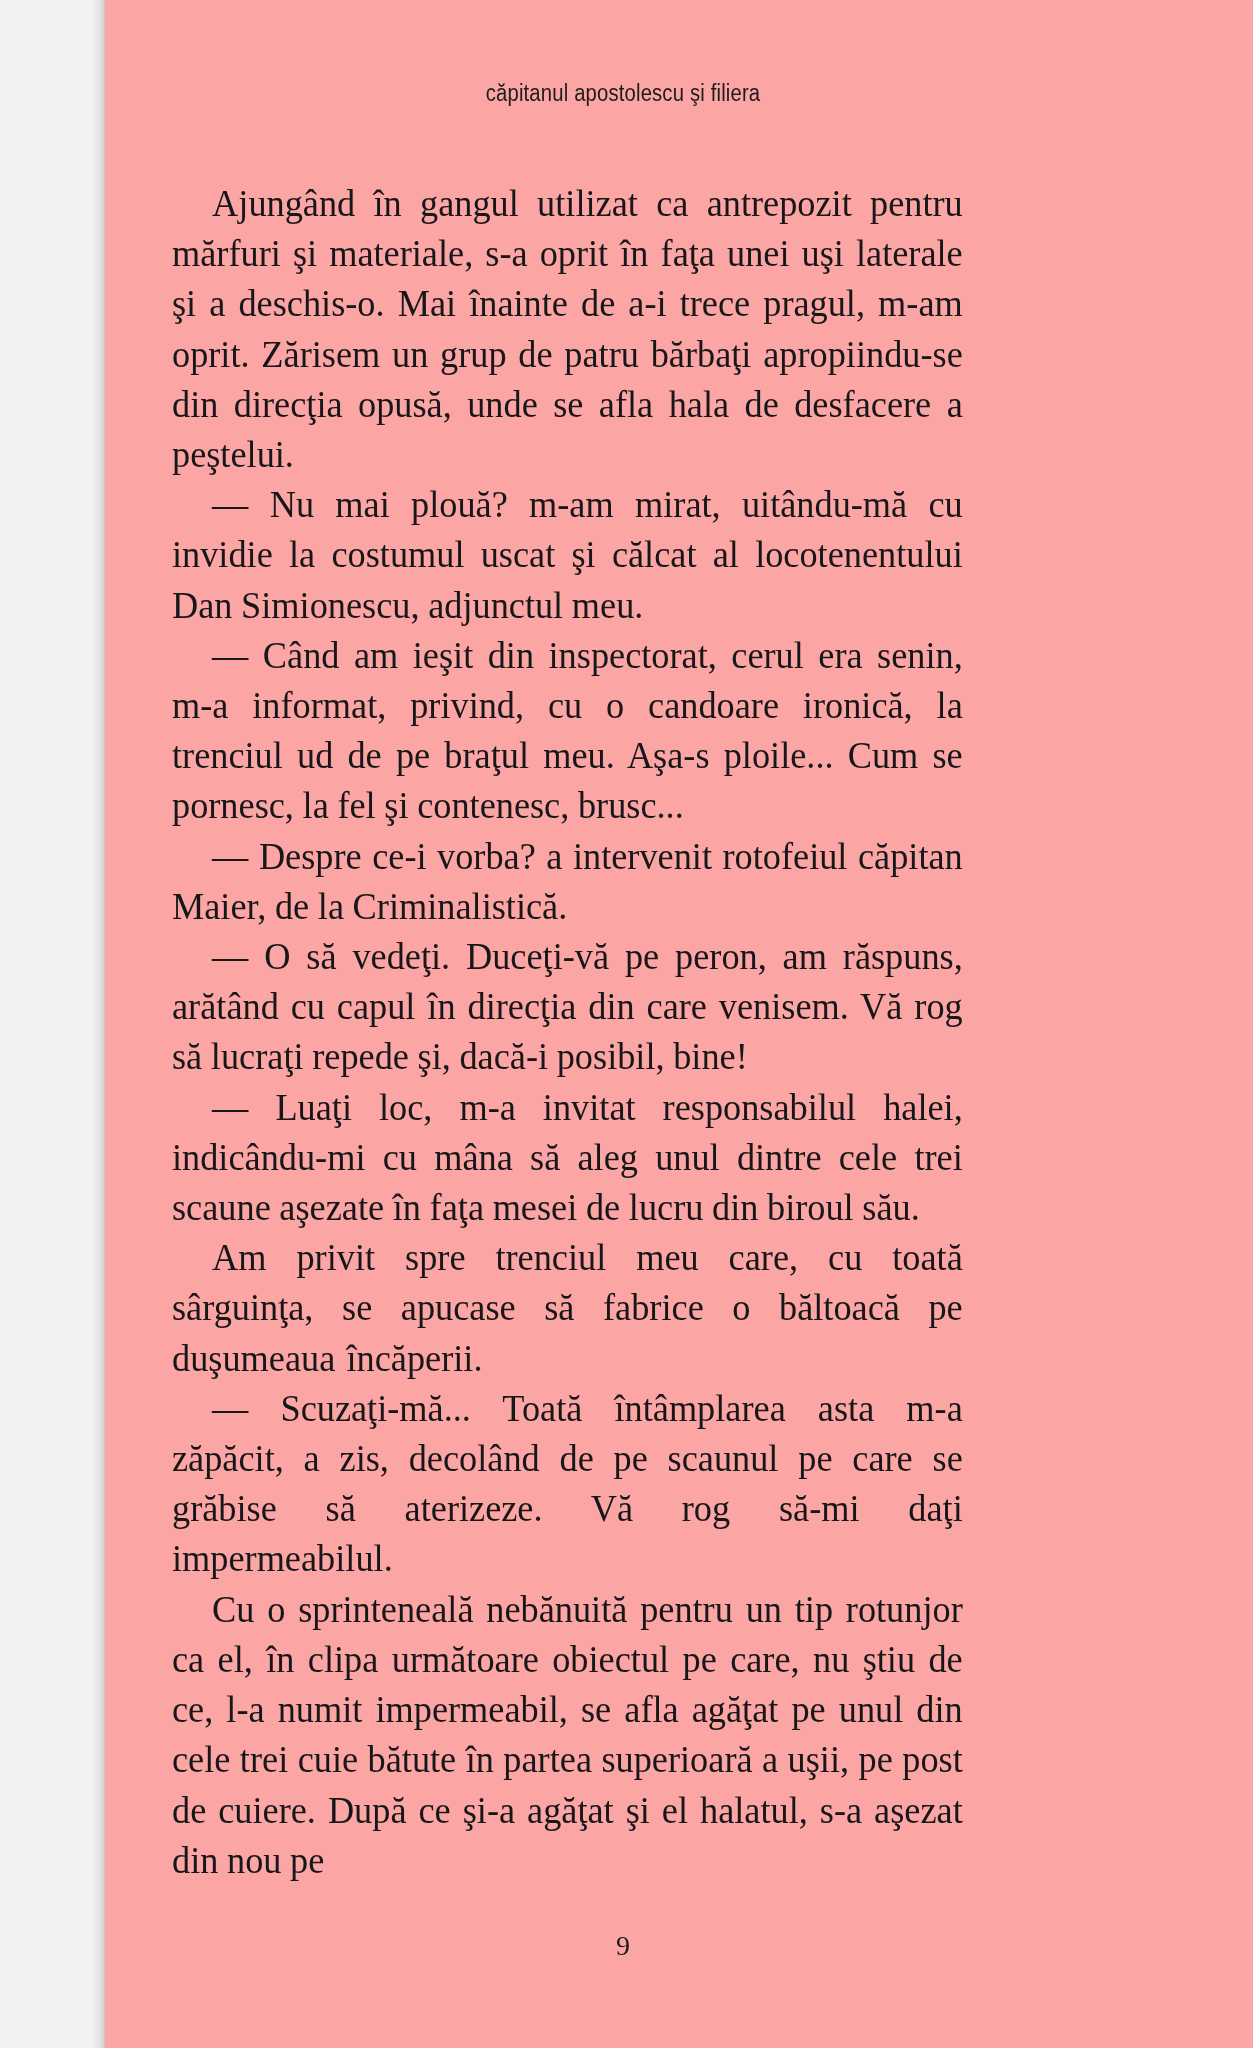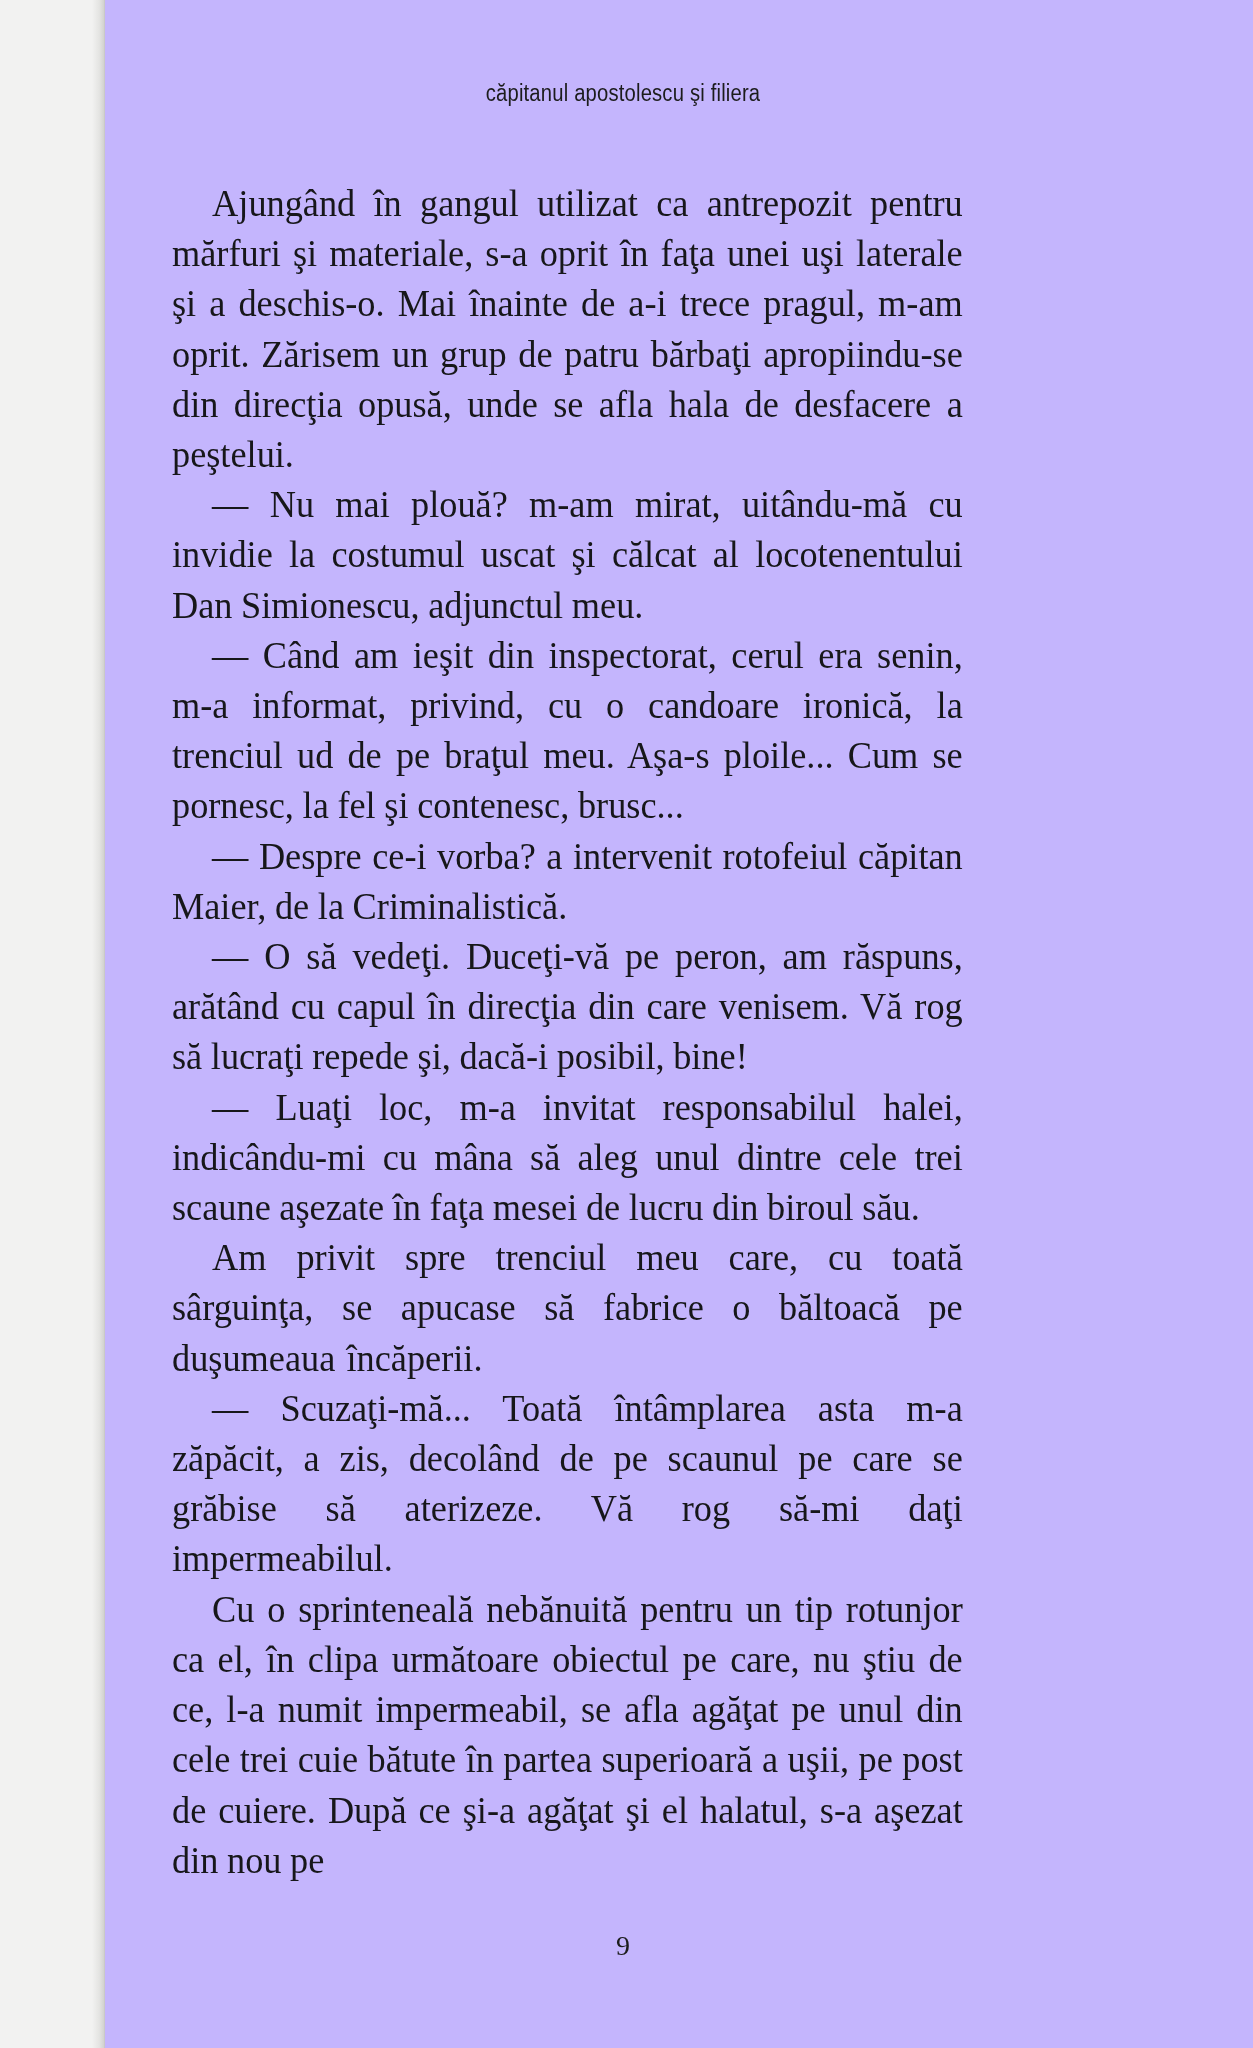--- a/index.html
+++ b/index.html
@@ -4,21 +4,21 @@
 <style>
   html, body {
     margin: 0;
     padding: 0;
     background: #ffffff;
   }
   .page {
     position: relative;
     width: 1253px;
     height: 2048px;
-    background: #c4b5fd;
+    background: #fca5a5;
     overflow: hidden;
     font-family: "Liberation Serif", "DejaVu Serif", serif;
   }
   
   .edge-strip {
     position: absolute;
     left: 0;
     top: 0;
     width: 104px;
     height: 2048px;

